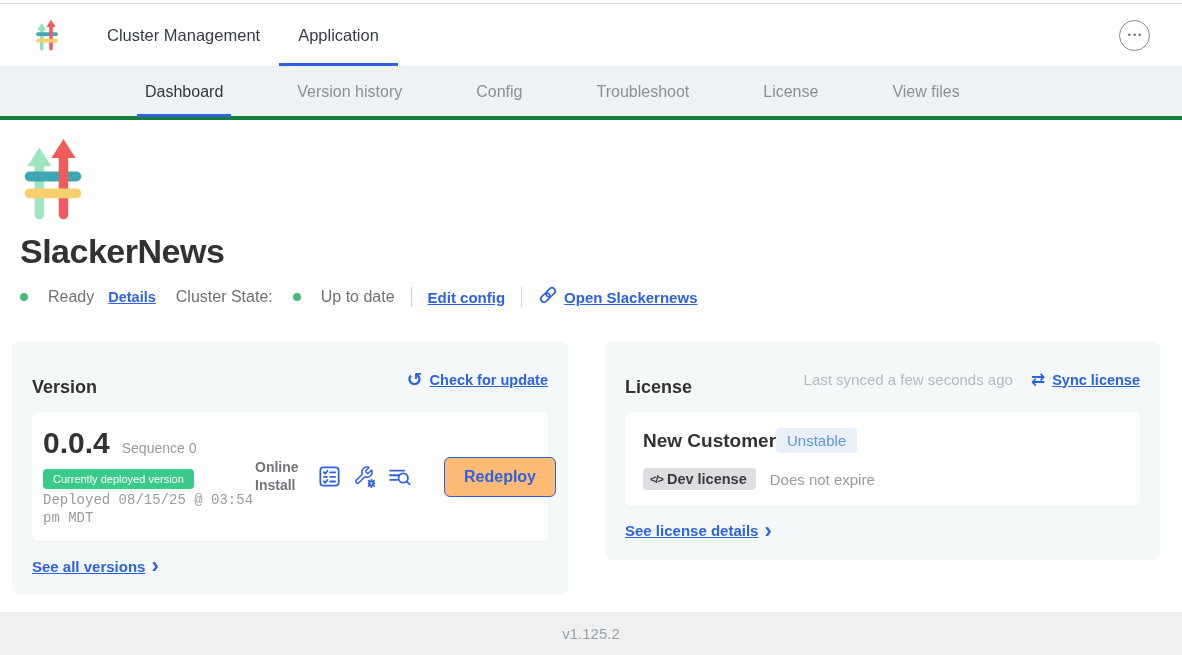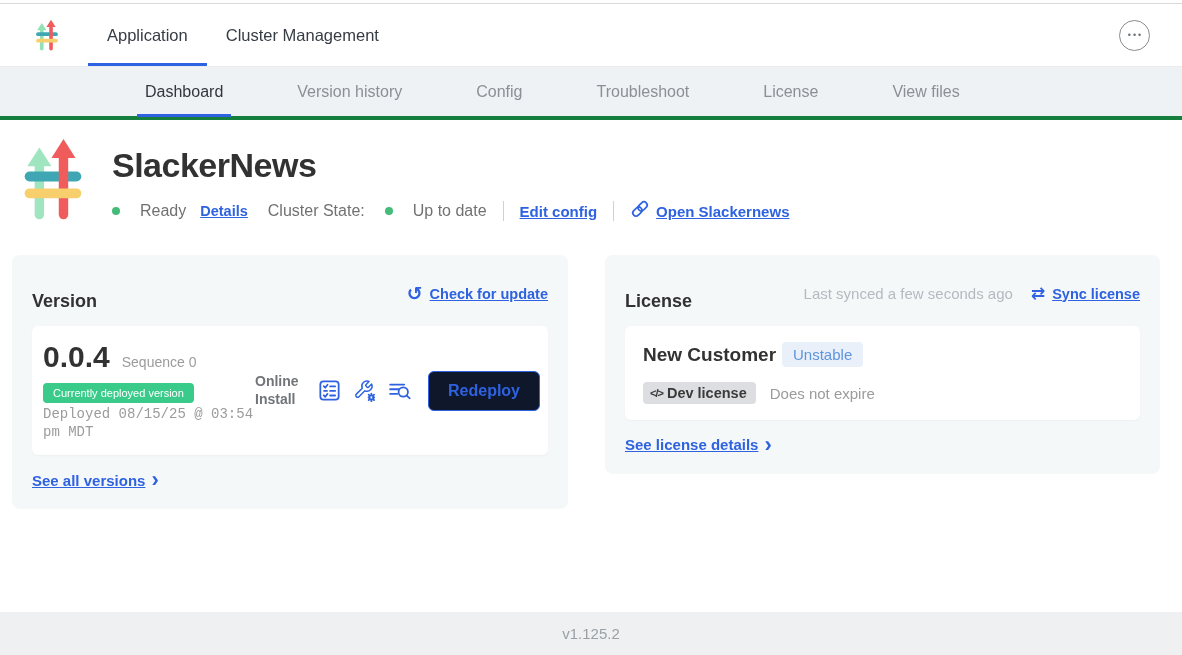--- a/index.html
+++ b/index.html
@@ -24,21 +24,21 @@
   .nav-tab.active::after{content:"";position:absolute;left:0;right:0;bottom:0;height:3px;background:var(--accent);}
   .ellipsis-btn{margin-left:auto;align-self:center;width:31px;height:31px;border:1.5px solid #878c91;border-radius:50%;
     display:flex;align-items:center;justify-content:center;color:#6d7277;font-size:9px;letter-spacing:2px;
     padding-left:2px;cursor:pointer;background:#fff;}
   
   .subnav{height:53px;background:#eff2f4;border-bottom:4px solid #15803d;display:flex;align-items:stretch;padding-left:137px;}
   .subnav-item{display:flex;align-items:center;padding:0 8px;margin-right:58px;font-size:16px;color:#8a9096;cursor:pointer;position:relative;}
   .subnav-item.active{color:#32373d;}
   .subnav-item.active::after{content:"";position:absolute;left:0;right:0;bottom:-1px;height:3px;background:var(--accent);}
   
-  .app-header{display:flex;padding:17px 0 0 20px;}
+  .app-header{display:flex;padding:17px 0 0 20px;flex-direction:column;}
   .app-icon{width:66px;height:86px;flex:none;margin-right:26px;}
   .app-title{font-size:34px;font-weight:800;letter-spacing:-0.5px;margin-top:9px;color:var(--title-dark);}
   .status-row{display:flex;align-items:center;margin-top:14px;font-size:16px;color:#717171;}
   .dot{width:8px;height:8px;border-radius:50%;background:var(--success);flex:none;}
   .status-row .gap-s{margin-left:20px;}
   .status-row .gap-m{margin-left:14px;}
   .status-row .gap-l{margin-left:20px;}
   a.blu{color:var(--accent);text-decoration:underline;font-weight:700;cursor:pointer;}
   .link-sm{font-size:14.5px;}
   .v-div{width:1px;height:20px;background:#cdd2d6;margin:0 16px;}
@@ -60,28 +60,28 @@
   .v-left{width:212px;flex:none;}
   .v-num-row{display:flex;align-items:baseline;gap:12px;}
   .v-num{font-size:30px;font-weight:800;color:var(--title-dark);text-align:right;}
   .v-seq{font-size:14px;color:#9b9b9b;}
   .deployed-badge{display:inline-block;margin-top:9px;background:var(--badge-green);color:#fff;font-size:11px;
     font-weight:500;padding:4px 10px;border-radius:4px;}
   .deployed-at{margin-top:2px;font-size:14px;color:#9b9b9b;line-height:1.3;max-width:240px;font-family:Liberation Mono, monospace;}
   .v-actions{display:flex;align-items:center;margin-left:auto;gap:10px;}
   .install-type{width:52px;font-size:14px;font-weight:700;color:#71757a;line-height:1.25;}
   .act-icon{width:25px;height:25px;flex:none;cursor:pointer;}
-  .redeploy-btn{margin-left:6px;background:#0f172a;border:1.5px solid var(--accent);color:var(--accent);
+  .redeploy-btn{margin-left:22px;background:#fdba74;border:1.5px solid var(--accent);color:var(--accent);
     font-size:16px;font-weight:700;padding:10px 19px;border-radius:6px;cursor:pointer;font-family:inherit;}
   .see-link-row{display:flex;align-items:center;gap:6px;margin-top:16px;}
   .see-link-row a{font-size:15px;}
   .chev{color:var(--accent);font-size:22px;line-height:0.8;font-weight:700;}
   
   .inner-card.license-detail{padding:16px 18px;}
-  .cust-row{display:flex;align-items:center;gap:6px;}
+  .cust-row{display:flex;align-items:center;gap:0;}
   .cust-name{font-size:19px;font-weight:700;color:var(--title-dark);}
   .channel-badge{background:#e9f0fa;color:#5f95dc;font-size:15px;padding:4px 11px;border-radius:4px;}
   .lic-meta-row{display:flex;align-items:center;margin-top:15px;gap:14px;}
   .type-badge{background:#dcdee1;border-radius:4px;padding:3px 9px 3px 7px;display:flex;align-items:center;gap:4px;}
   .code-glyph{font-size:11px;font-weight:700;color:#3a3a3a;letter-spacing:-1px;}
   .type-badge-label{font-size:14.5px;font-weight:700;color:#3a3a3a;}
   .expiry{font-size:15px;color:#9b9b9b;}
   
   footer{position:absolute;left:0;right:0;bottom:0;height:43px;background:#eef0f2;
     display:flex;align-items:center;justify-content:center;font-size:15px;color:#9aa0a5;}
@@ -97,22 +97,22 @@
     <svg width="28" height="33" viewBox="0 0 60 82">
       <path d="M17 74 V26" stroke="#93e2b6" stroke-width="9" stroke-linecap="round" fill="none"></path>
       <path d="M17 10 L5.5 28 H28.5 Z" fill="#93e2b6"></path>
       <rect x="3" y="33" width="54" height="9.5" rx="4.75" fill="#3fa7b4"></rect>
       <path d="M40 74 V18" stroke="#f05c5c" stroke-width="9" stroke-linecap="round" fill="none"></path>
       <path d="M40 2 L28.5 20 H51.5 Z" fill="#f05c5c"></path>
       <rect x="3" y="49" width="54" height="9.5" rx="4.75" fill="#f8cf6d"></rect>
     </svg>
   </span>
   <div class="nav-tabs">
+    <div class="nav-tab">Cluster Management</div>
     <div class="nav-tab active">Application</div>
-    <div class="nav-tab">Cluster Management</div>
   </div>
   <div class="ellipsis-btn">
     <span>•••</span>
   </div>
 </nav>
 
 <nav class="subnav">
   <div class="subnav-item active">Dashboard</div>
   <div class="subnav-item">Version history</div>
   <div class="subnav-item">Config</div>

